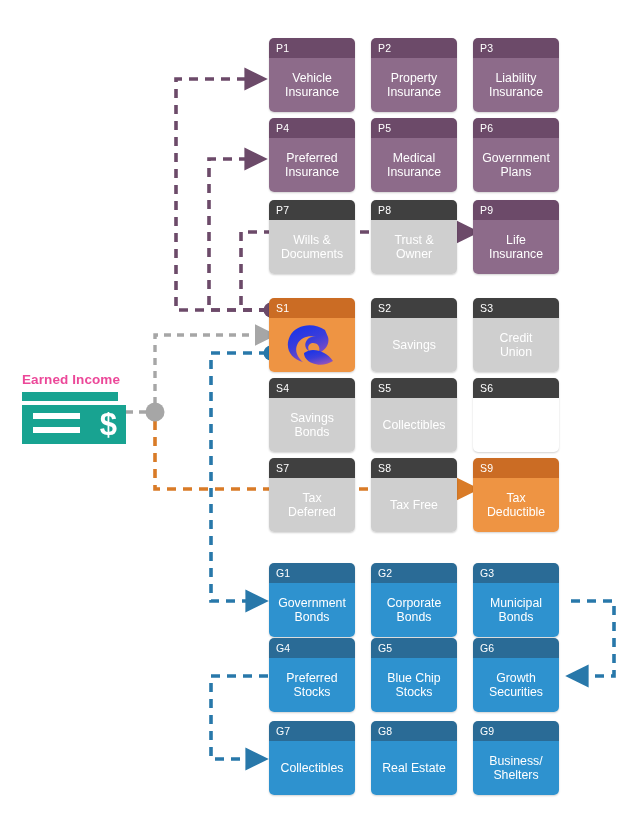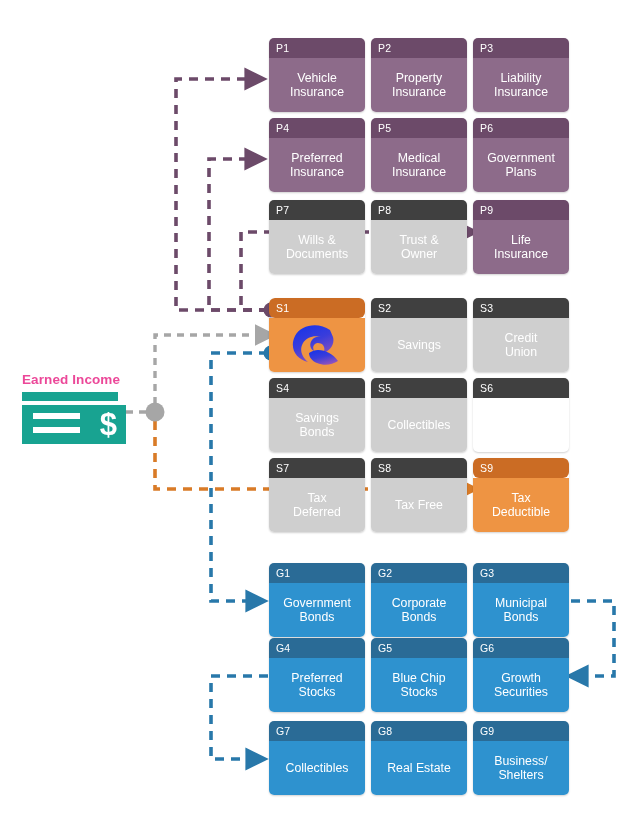--- a/index.html
+++ b/index.html
@@ -10,21 +10,21 @@
     overflow:hidden;
   }
   #stage{position:relative;width:638px;height:832px;}
 
   
   #wires{position:absolute;left:0;top:0;width:638px;height:832px;}
 
   
   .card{
     position:absolute;
-    width:96px;height:74px;
+    width:86px;height:74px;
     border-radius:5px;
     overflow:hidden;
     box-shadow:0 1px 2px rgba(0,0,0,.18);
     z-index:3;
   }
   .card .hdr{
     height:20px;
     font-size:10.5px;
     color:#ffffff;
     display:flex;align-items:center;
@@ -43,21 +43,21 @@
     white-space:pre-line;
   }
 
   
   .t-purple .hdr{background:#6c4a69;}
   .t-purple .body{background:#8d6b8a;}
   
   .t-blue .hdr{background:#2a6b96;}
   .t-blue .body{background:#2e92cf;}
   
-  .t-orange .hdr{background:#cb6c24;border-radius:6px;}
+  .t-orange .hdr{background:#cb6c24;}
   .t-orange .body{background:#ee9443;}
   
   .t-muted .hdr{background:#404040;}
   .t-muted .body{background:#cfcfcf;}
   .t-muted .hdr,.t-muted .body{color:#ffffff;}
 
   .card.logo .body{padding:0;}
 
   
   #source{position:absolute;left:22px;top:372px;width:130px;z-index:3;}

